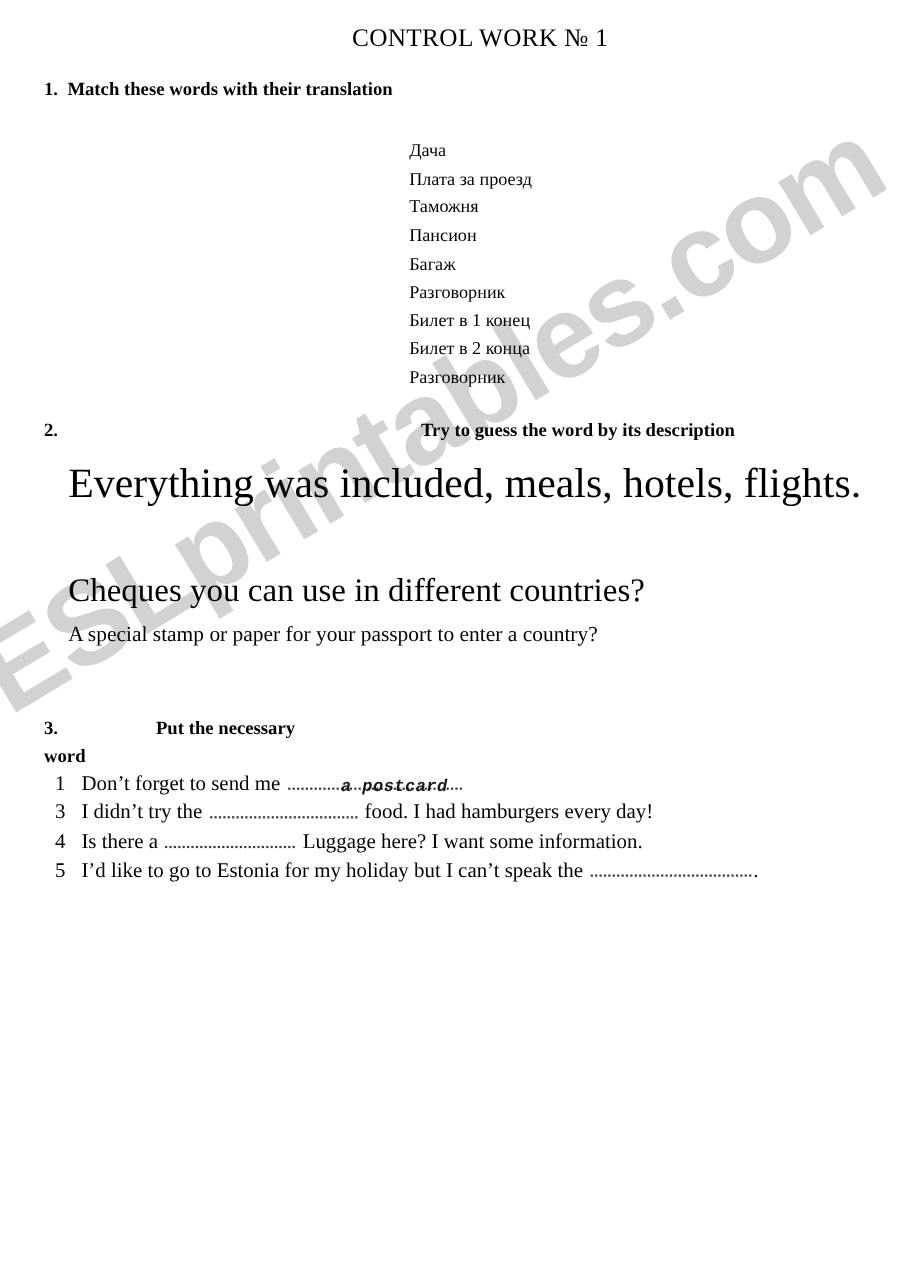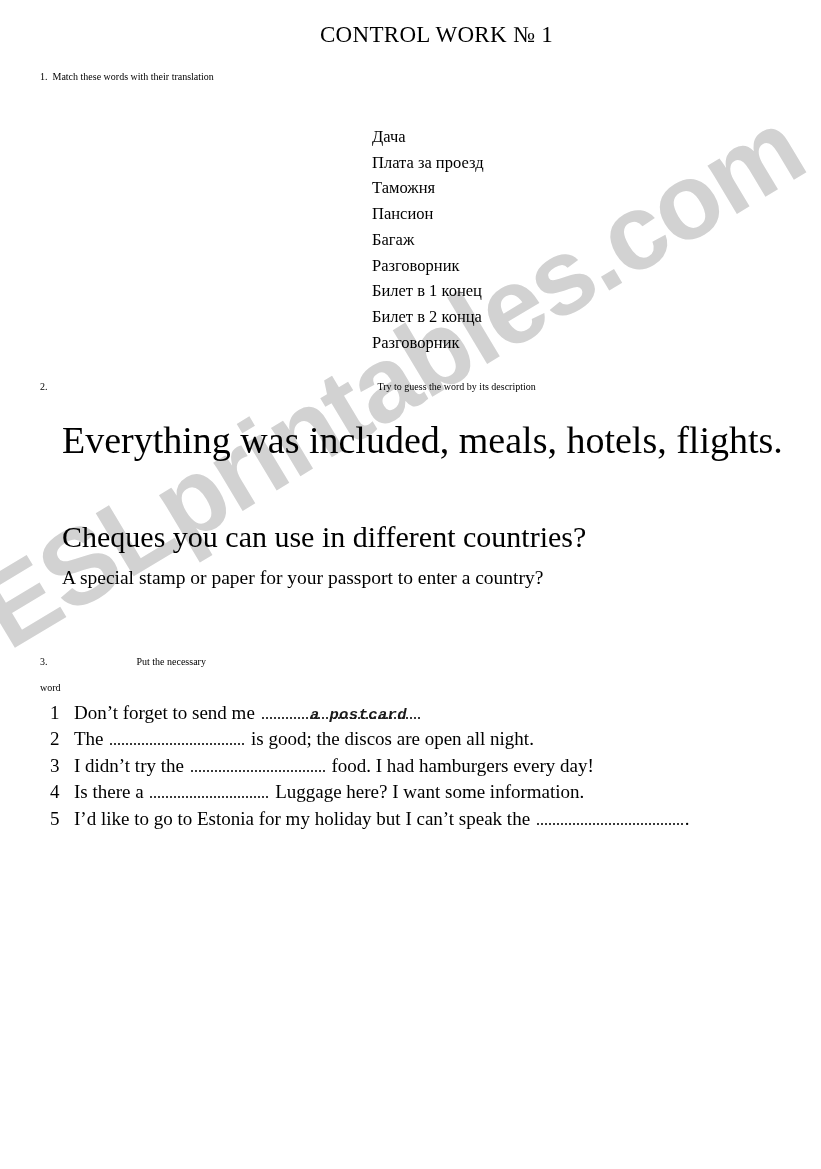--- a/index.html
+++ b/index.html
@@ -54,22 +54,22 @@
     font-size: 23px;
     font-weight: normal;
     letter-spacing: 0.3px;
     z-index: 10;
     margin-left: 26px;
   }
 
   
   .sec-head {
     position: absolute;
-    font-size: 10px;
-    font-weight: normal;
+    font-size: 17px;
+    font-weight: bold;
     z-index: 10;
     white-space: pre;
   }
   #sec1-head { left: 40px; top: 71px; }
   #sec2-head { left: 40px; top: 381px; }
   #sec3-head { left: 40px; top: 649px; line-height: 26px; white-space: pre-wrap; width: 420px; }
 
   .sec-num { display: inline-block; }
   .sec2-gap { display: inline-block; width: 330px; }
   .sec3-gap { display: inline-block; width: 89px; }
@@ -177,23 +177,20 @@
   <div class="sec-head" id="sec3-head"><span class="sec-num">3.</span><span class="sec3-gap"></span><span>Put the necessary</span>
 <span>word</span></div>
 
   <div class="gapfill">
 
     <div class="item">
       <span class="idx">1</span><span>Don’t forget to send me</span> <span class="dots w-long"></span>
       <span class="answer" id="answer-1">a postcard</span>
     </div>
 
-    <div class="item">
-      <span class="idx">2</span><span>The</span> <span class="dots w-mid"></span> <span>is good; the discos are open all night.</span>
-    </div>
 
     <div class="item">
       <span class="idx">3</span><span>I didn’t try the</span> <span class="dots w-mid"></span> <span>food. I had hamburgers every day!</span>
     </div>
 
     <div class="item">
       <span class="idx">4</span><span>Is there a</span> <span class="dots w-short"></span> <span>Luggage here?  I want some information.</span>
     </div>
 
     <div class="item">

